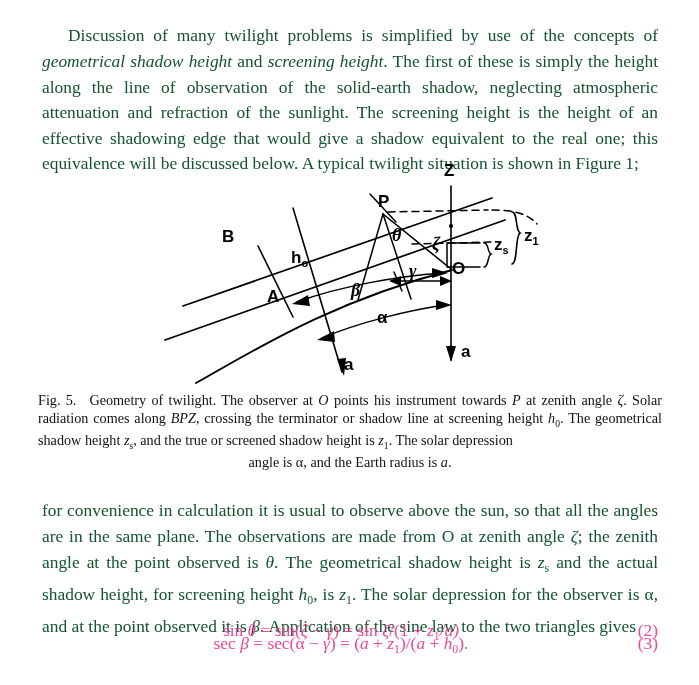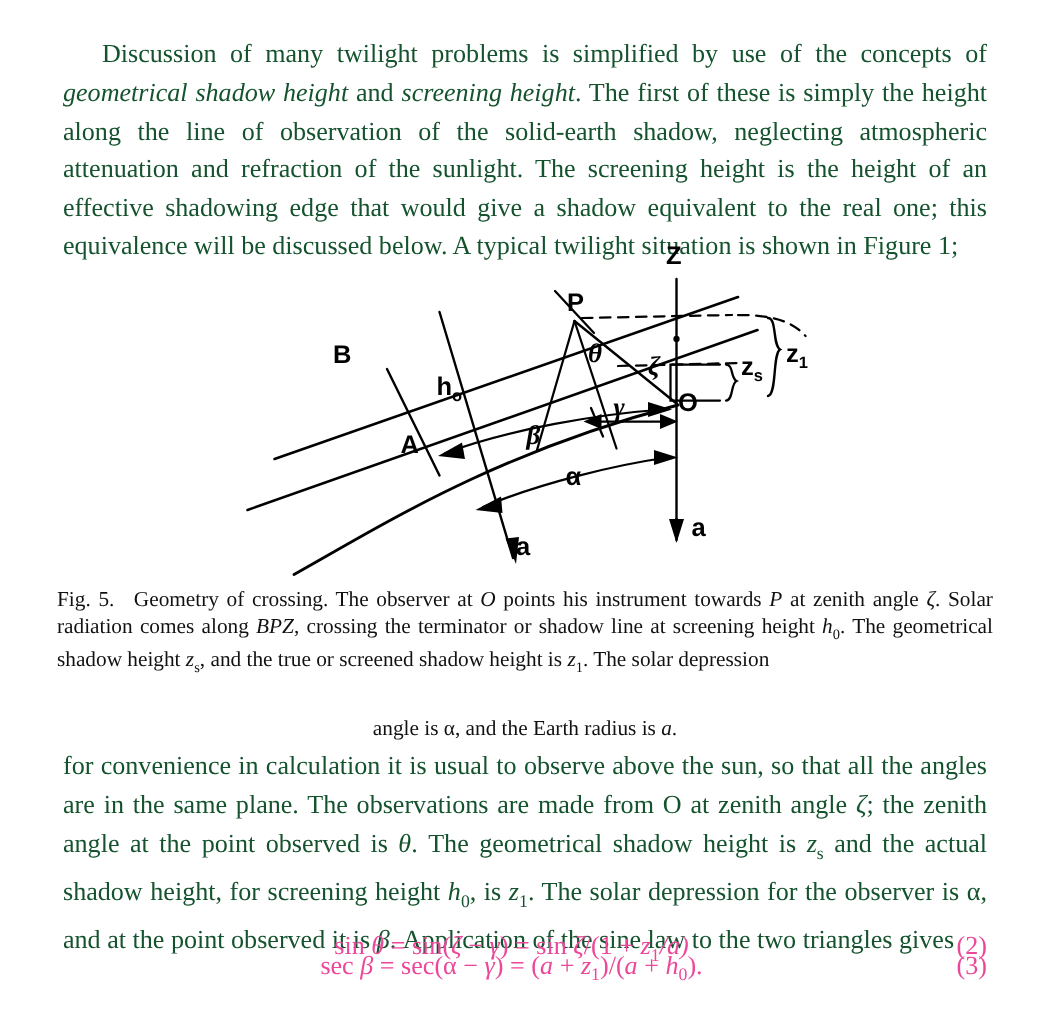--- a/index.html
+++ b/index.html
@@ -53,21 +53,20 @@
     top: 392px;
     width: 624px;
     font-size: 14.2px;
     line-height: 17.6px;
     text-align: justify;
     color: #111;
   }
   #figure-caption .cap-last {
     display: block;
     text-align: center;
-    margin-top: 24px;
   }
   .cap-gap { display: inline-block; width: 13px; }
 
   
   .eq-row {
     position: absolute;
     left: 42px;
     width: 616px;
     font-size: 17.4px;
     color: #ec4899;
@@ -172,21 +171,21 @@
       <g font-family="'Liberation Serif', serif" font-style="italic" font-weight="bold" fill="#000">
         <text x="392" y="91" font-size="18">θ</text>
         <text x="432" y="100" font-size="18">ζ</text>
         <text x="409" y="127" font-size="18">γ</text>
         <text x="351" y="146" font-size="18">β</text>
       </g>
     </svg>
   </div>
 
   <div id="figure-caption">
-    <span>Fig. 5.</span><span class="cap-gap"></span><span>Geometry of crossing.</span>
+    <span>Fig. 5.</span><span class="cap-gap"></span><span>Geometry of twilight.</span>
     <span>The observer at </span><span class="it">O</span><span> points his instrument towards </span><span class="it">P</span><span> at zenith angle </span><span class="it">ζ</span><span>. Solar radiation comes along </span><span class="it">BPZ</span><span>, crossing the terminator or shadow line at screening height </span><span class="it">h</span><sub>0</sub><span>. The geometrical shadow height </span><span class="it">z</span><sub>s</sub><span>, and the true or screened shadow height is </span><span class="it">z</span><sub>1</sub><span>. The solar depression</span>
     <span class="cap-last"><span>angle is </span><span>α</span><span>, and the Earth radius is </span><span class="it">a</span><span>.</span></span>
   </div>
 
   <p class="body-par" id="par-conv">
     <span>for convenience in calculation it is usual to observe above the sun, so that all the angles are in the same plane. The observations are made from O at zenith angle </span><span class="it">ζ</span><span>; the zenith angle at the point observed is </span><span class="it">θ</span><span>. The geometrical shadow height is </span><span class="it">z</span><sub>s</sub><span> and the actual shadow height, for screening height </span><span class="it">h</span><sub>0</sub><span>, is </span><span class="it">z</span><sub>1</sub><span>. The solar depression for the observer is </span><span>α</span><span>, and at the point observed it is </span><span class="it">β</span><span>. Application of the sine law to the two triangles gives</span>
   </p>
 
   <div class="eq-row" id="eq-2">
     <span class="eq-body">

